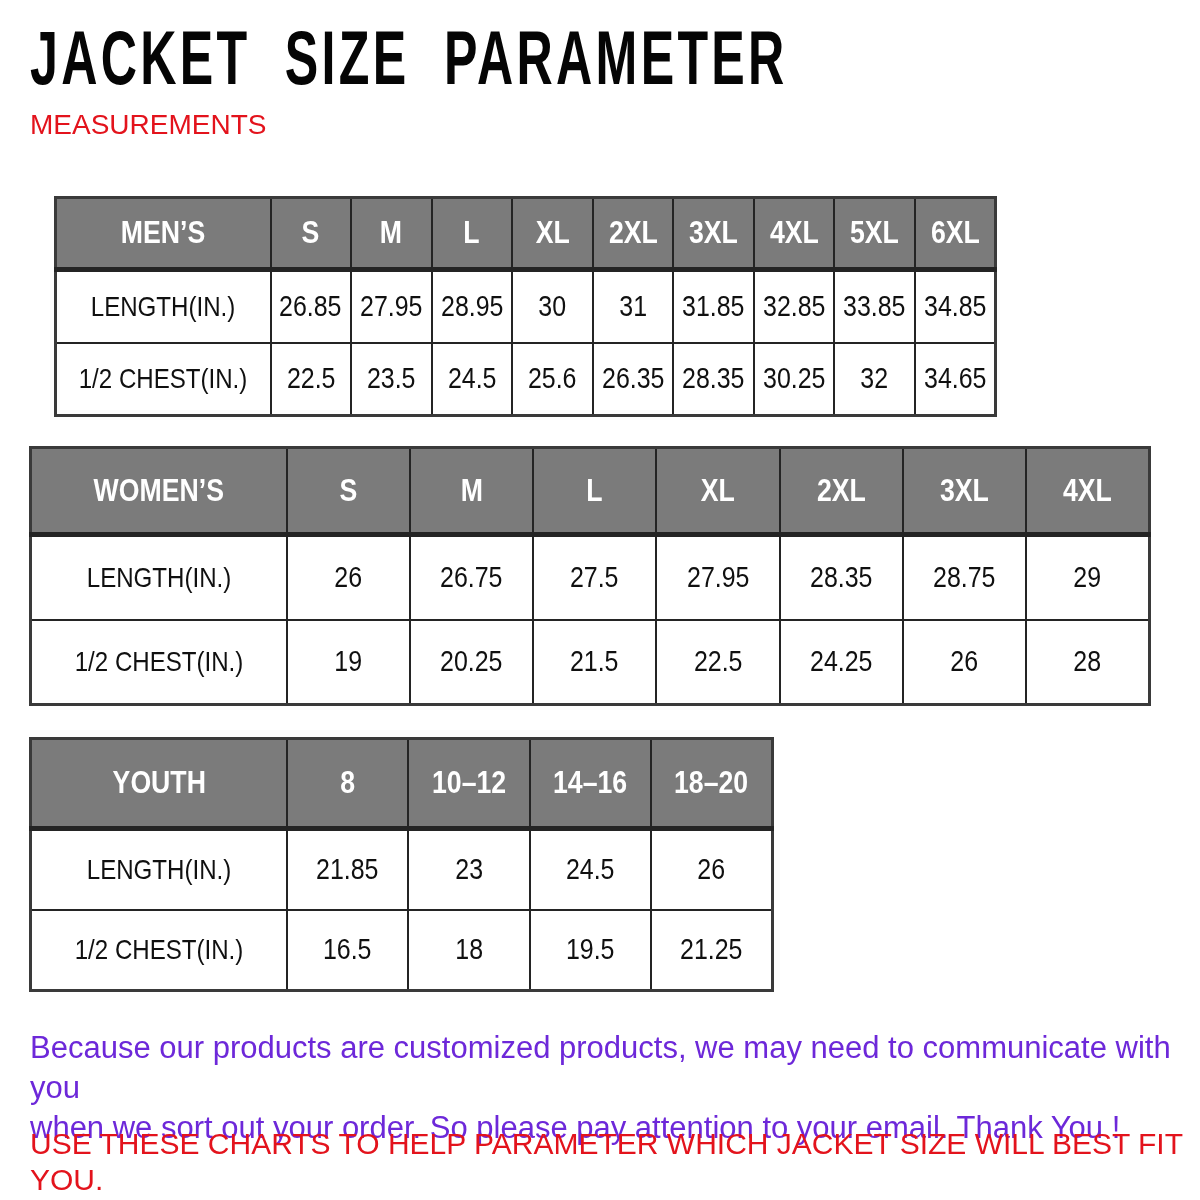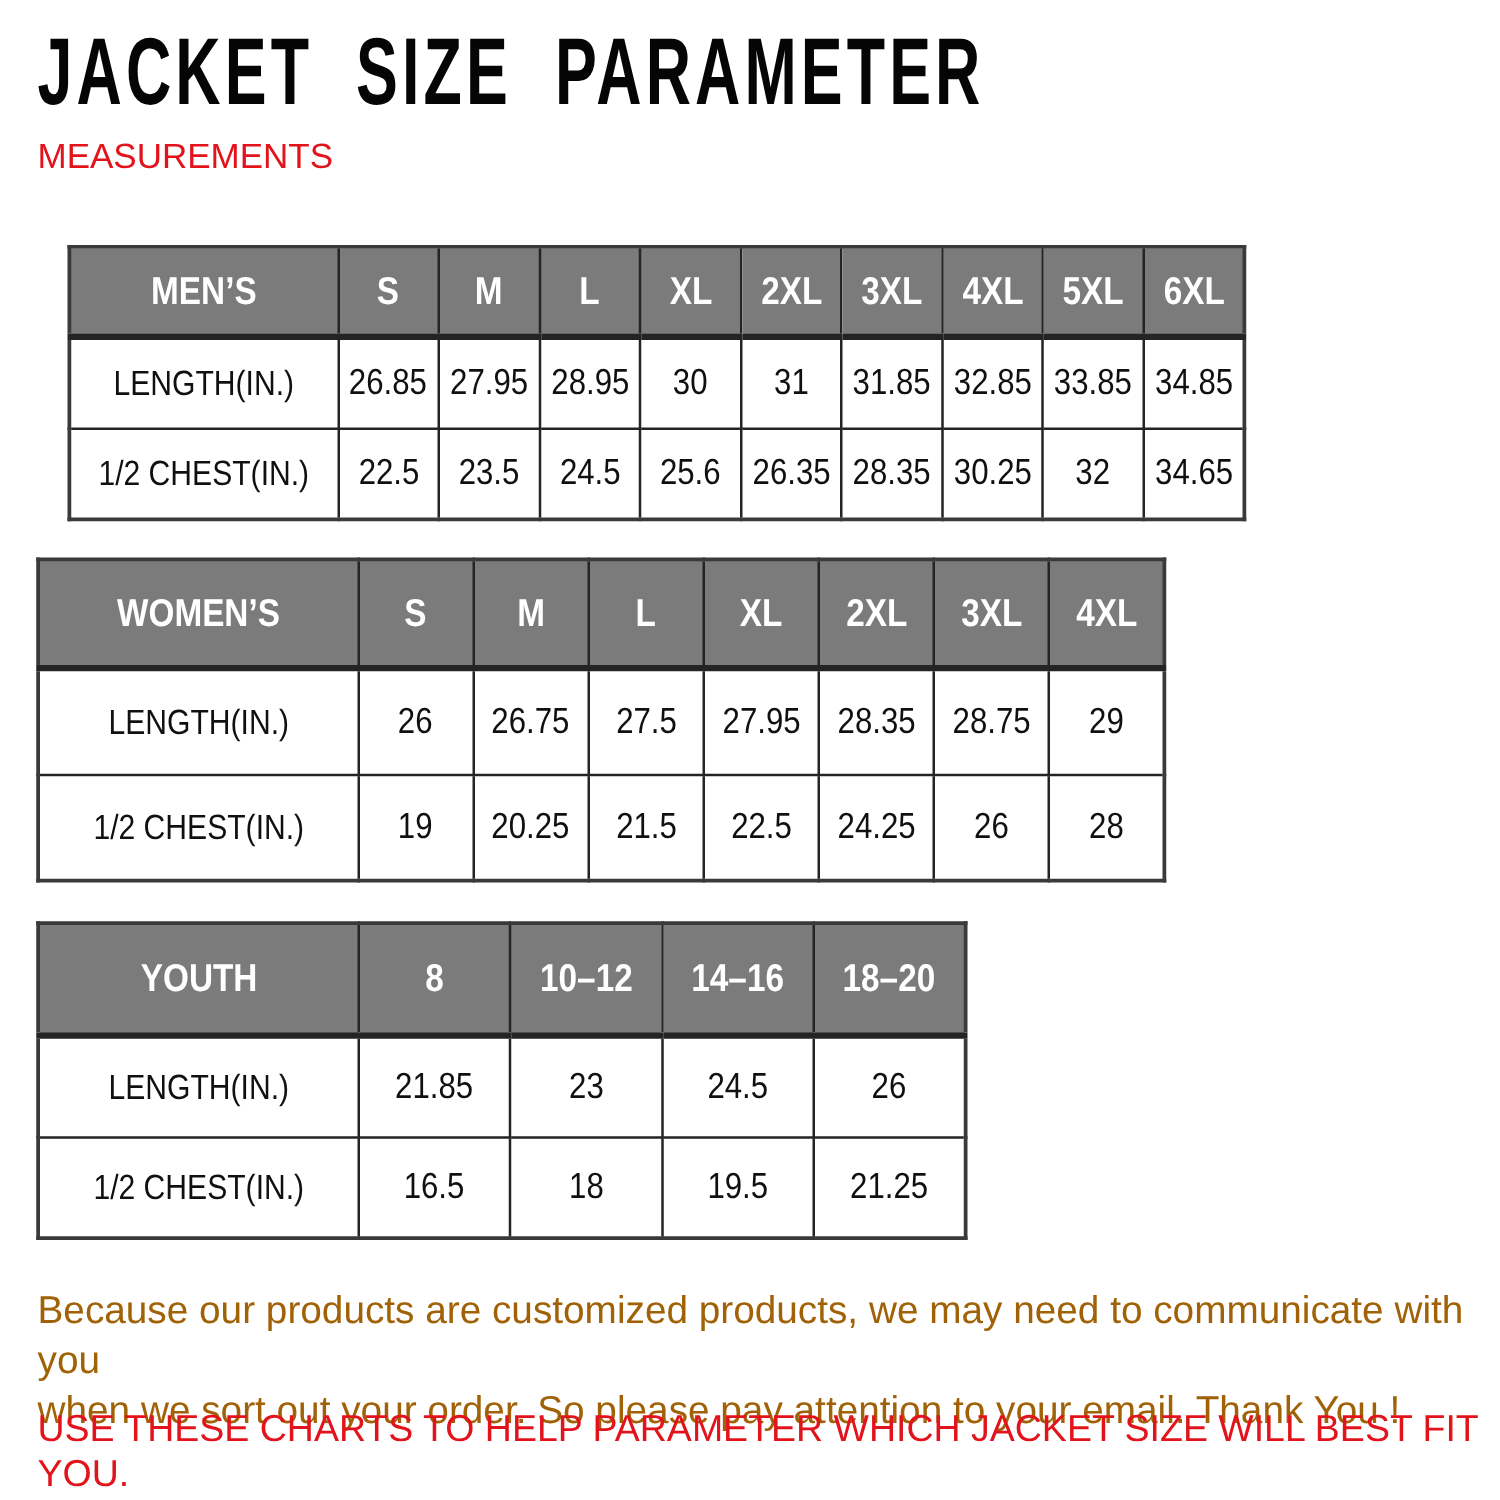--- a/index.html
+++ b/index.html
@@ -34,33 +34,33 @@
   }
   table.size-table td{color:#101010;font-size:29px;text-align:center;}
   table.size-table td.rowlabel{font-size:28px;}
   .cx{display:inline-block;transform:scaleX(0.86);white-space:nowrap;}
 
   .mens{left:30px;top:196px;width:943px;margin-left:24px;}
   .mens col.c0{width:215px;}
   .mens thead tr{height:72px;}
   .mens tbody tr{height:73px;}
 
-  .womens{left:29px;top:446px;width:904px;}
+  .womens{left:29px;top:446px;width:1122px;}
   .womens col.c0{width:256px;}
   .womens thead tr{height:87px;}
   .womens tbody tr{height:85px;}
 
   .youth{left:29px;top:737px;width:745px;}
   .youth col.c0{width:256px;}
   .youth thead tr{height:90px;margin-left:12px;}
   .youth tbody tr{height:81px;}
 
   
   .footer-paragraph{
-    position:absolute;left:30px;top:1028px;width:1170px;color:#a16207;
+    position:absolute;left:30px;top:1028px;width:1170px;color:#6d28d9;
     font-size:31px;line-height:40px;
   }
   .footer-note{
     position:absolute;left:30px;top:1126px;width:1170px;color:#e3131c;
     font-size:30px;line-height:36px;
   }
 </style>
 </head>
 <body>
 

